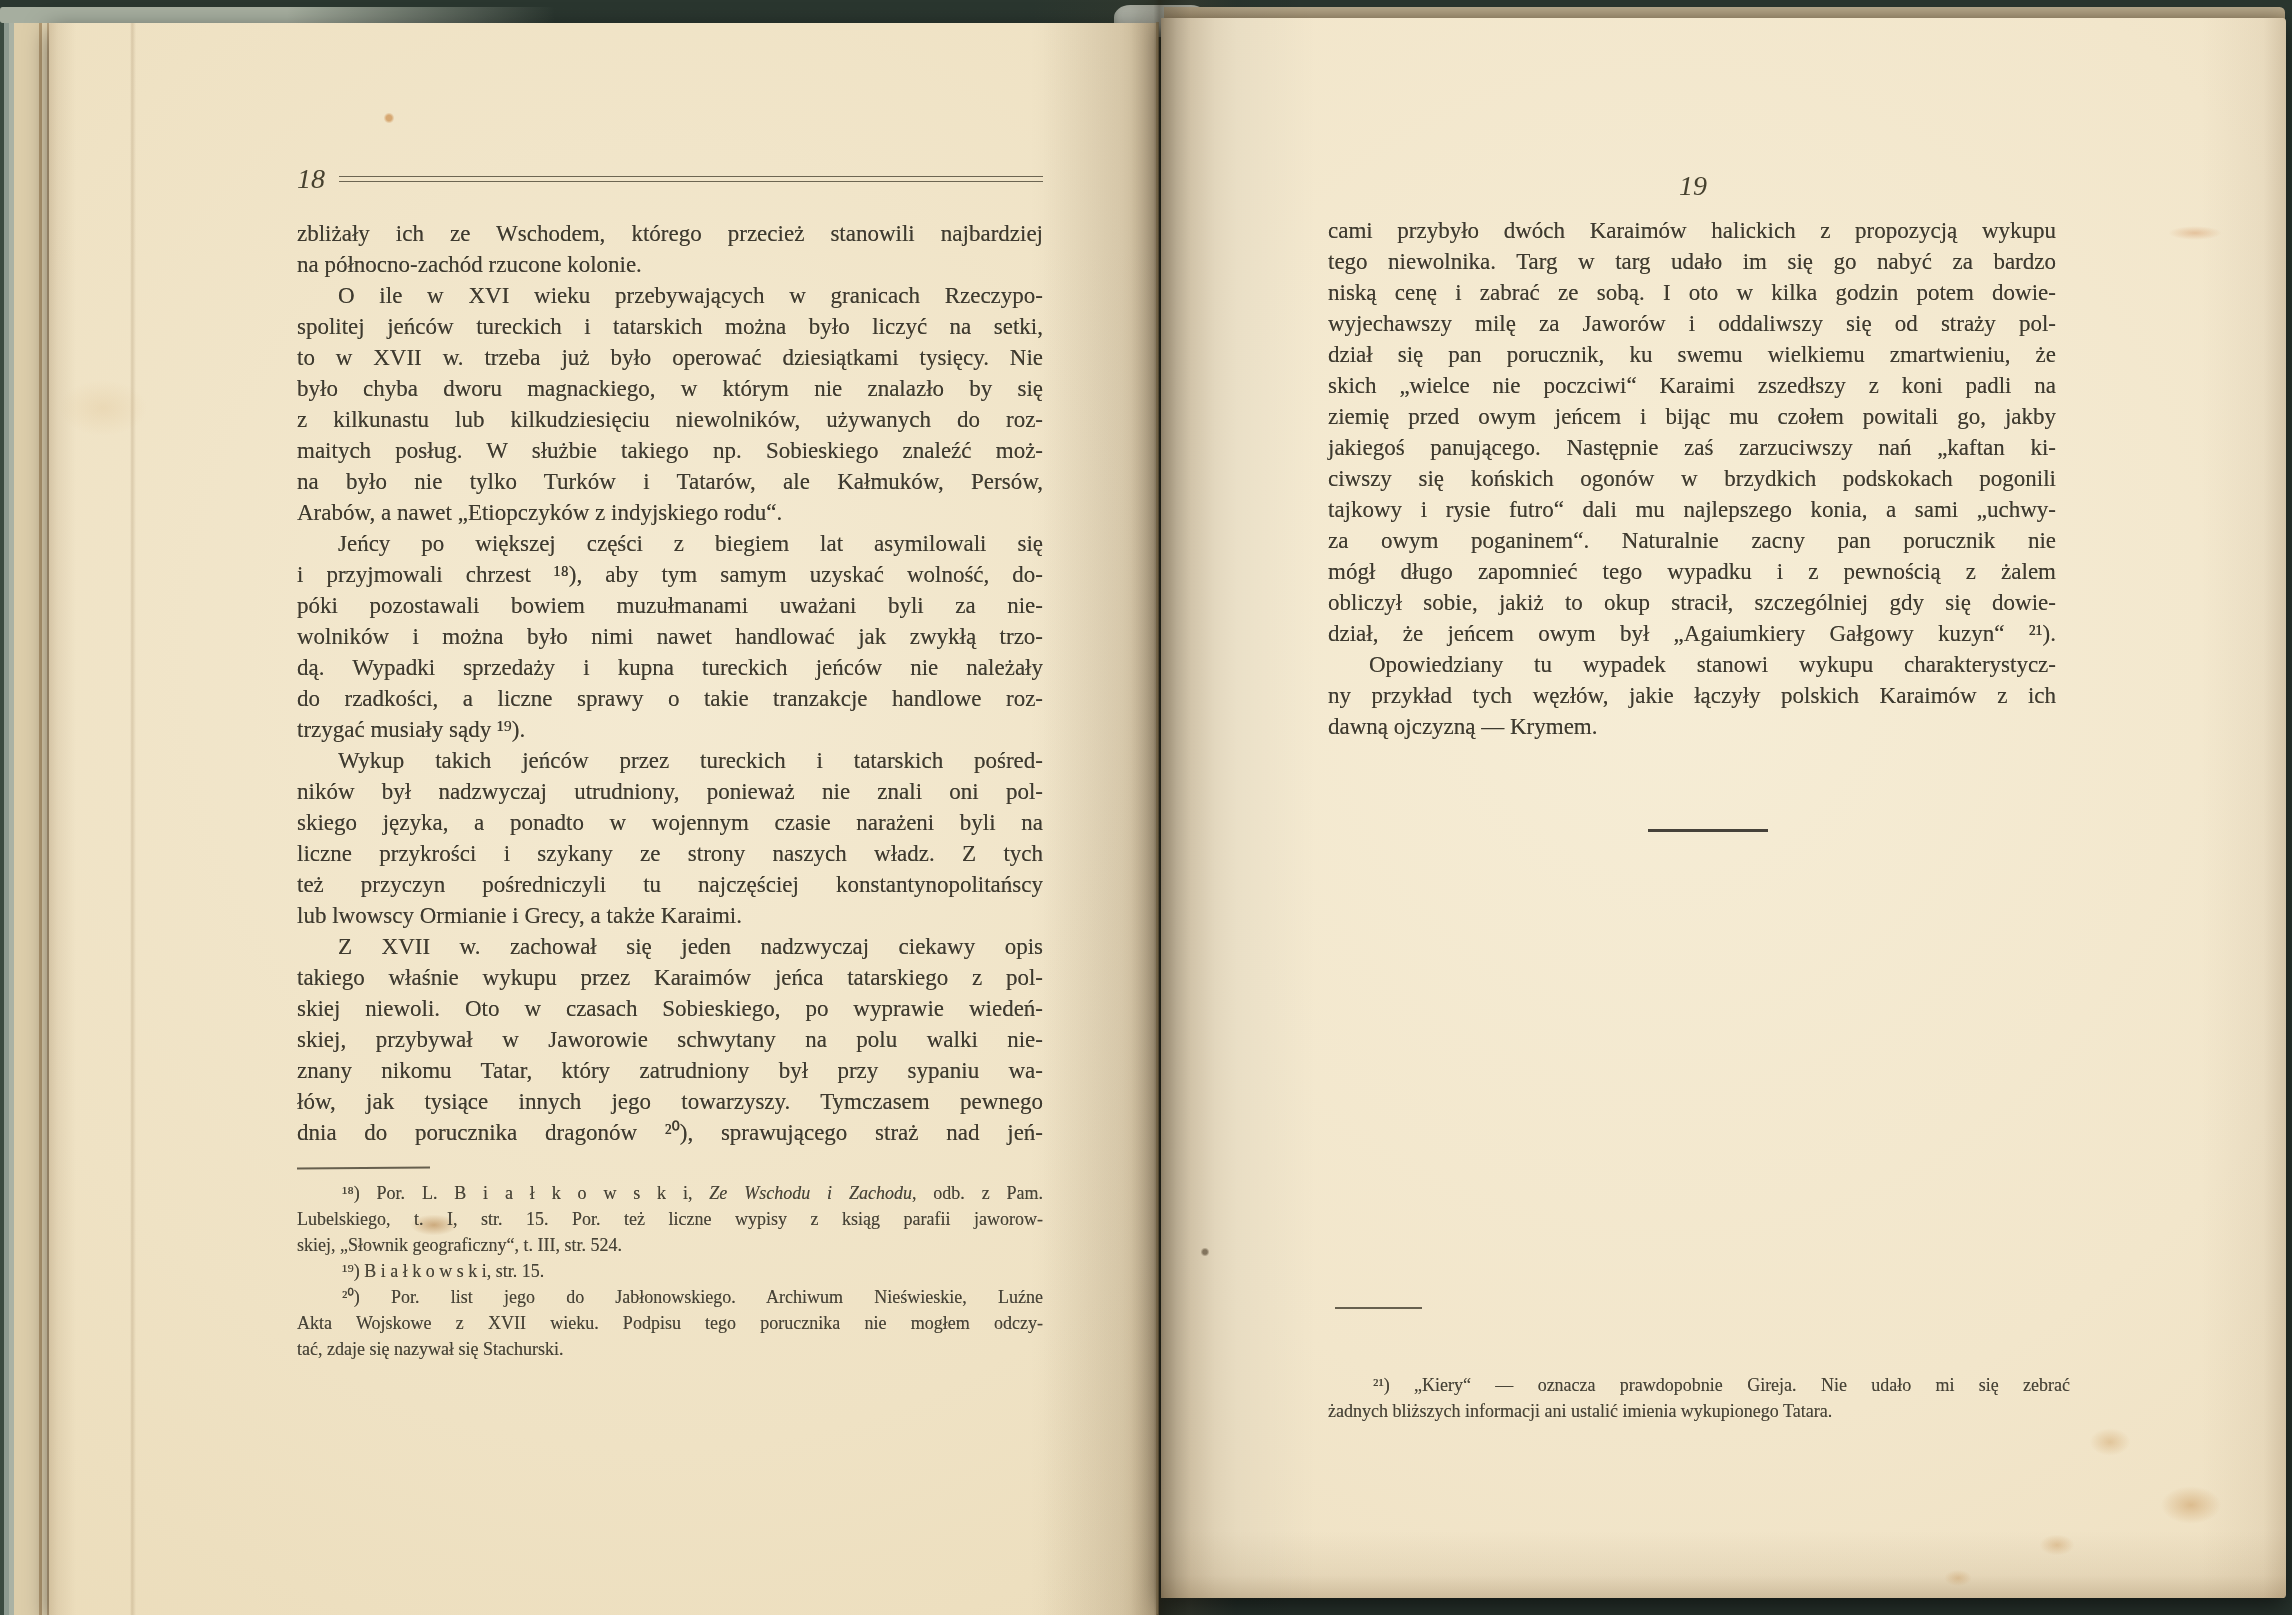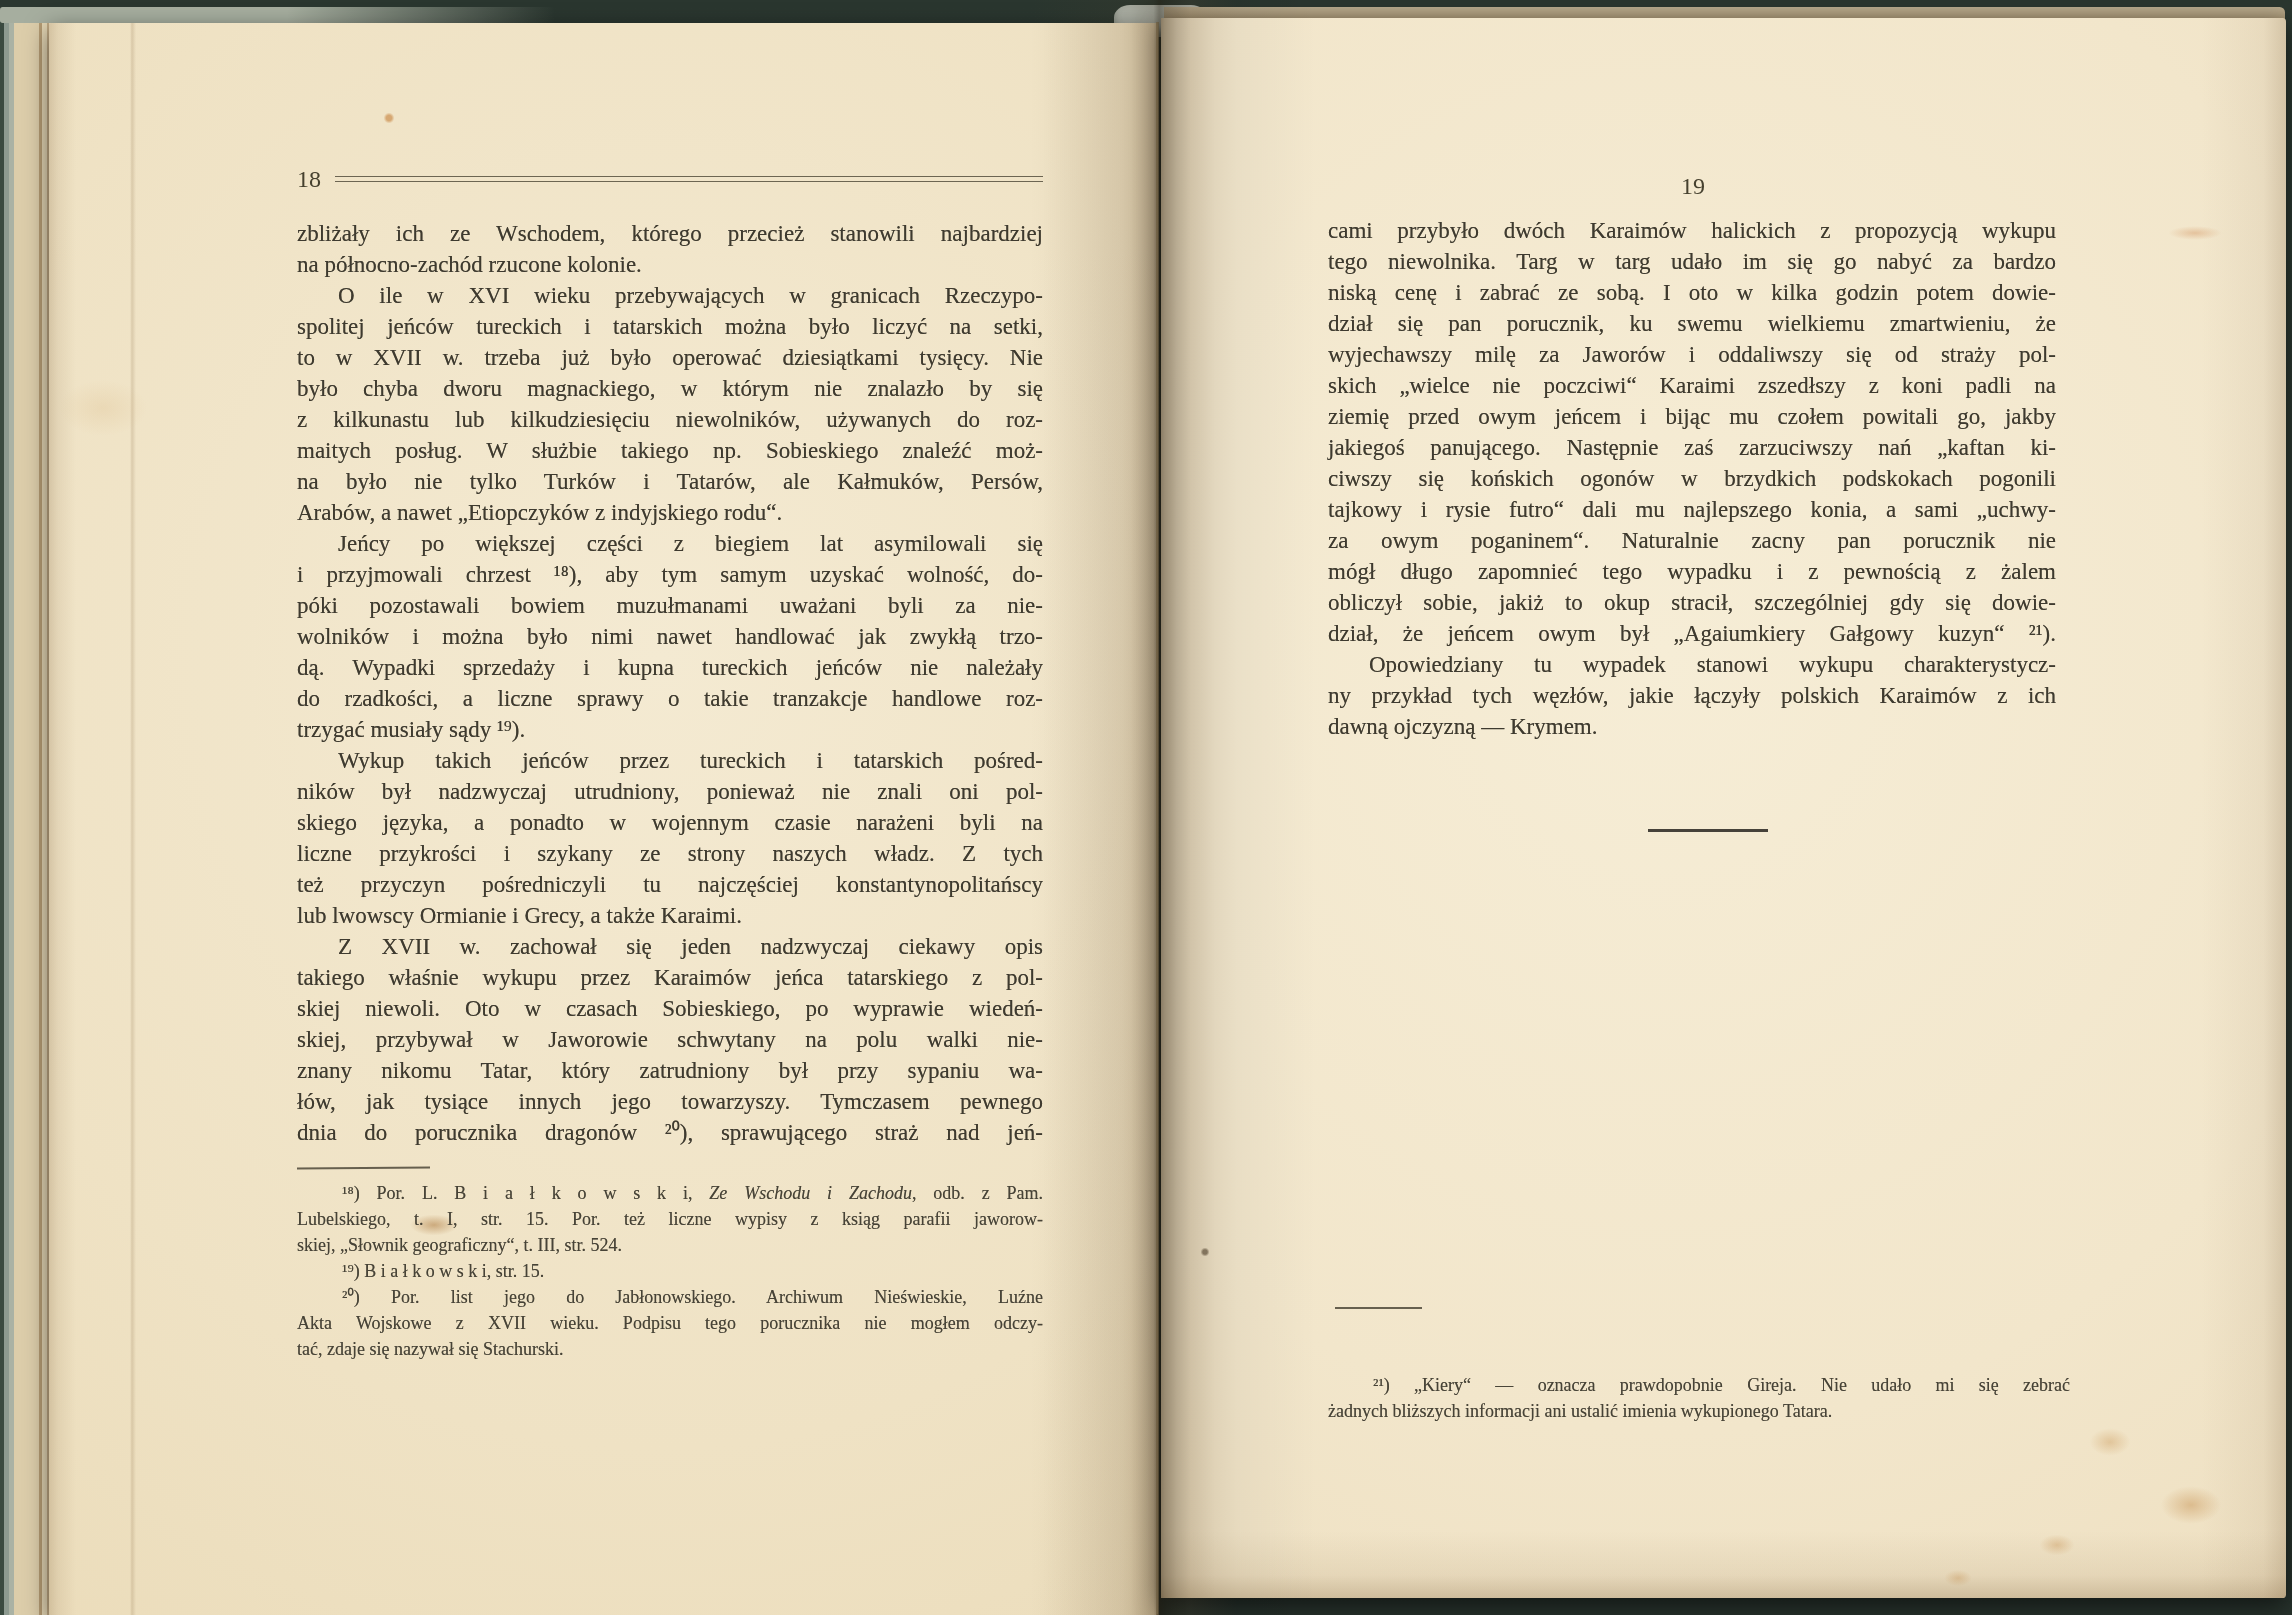--- a/index.html
+++ b/index.html
@@ -41,21 +41,21 @@
       linear-gradient(0deg, rgba(120,90,50,.28) 0, rgba(120,90,50,.09) 23px, rgba(0,0,0,0) 67px),
       radial-gradient(120% 90% at 45% 40%, #f6edd6 0%, #f2e6cb 55%, #ecdcbb 100%);}
   .gutter-shadow{position:absolute;left:1030px;top:0;width:287px;height:1616px;pointer-events:none;
      background:linear-gradient(90deg, rgba(0,0,0,0) 0%, rgba(90,70,40,.10) 35%, rgba(60,45,25,.22) 43%,
        rgba(40,30,15,.42) 45%, rgba(40,30,15,.30) 47%, rgba(90,70,45,.16) 56%, rgba(0,0,0,.04) 72%, rgba(0,0,0,0) 100%);}
   .page-edge-line{position:absolute;left:1156px;top:21.5px;width:2.7px;height:1594px;background:#8d7a57;opacity:.7;}
   
   .pg-head{position:absolute;display:flex;align-items:center;gap:14.3px;height:32px;}
   .pg-head.hl{left:248px;top:140px;width:746px;}
   .pg-head.hr{left:161px;top:136px;width:742px;flex-direction:column;}
-  .pg-num{font-size:24px;line-height:32px;color:#46412f;}
+  .pg-num{font-style:italic;font-size:28px;line-height:32px;color:#46412f;}
   .rule{flex:1;height:3.6px;border-top:1.8px solid #56503e;border-bottom:1.3px solid #56503e;opacity:.85;}
   
   .body-text{position:absolute;font-size:23px;line-height:31px;color:#3e3a2f;
              text-shadow:0 0 0.4px rgba(62,58,47,.6);}
   .body-text.bl{left:248px;top:195px;width:746px;}
   .body-text.br{left:167px;top:197px;width:728px;}
   .footnotes{position:absolute;font-size:18px;line-height:26px;color:#474337;
              text-shadow:0 0 0.4px rgba(71,67,55,.55);}
   .footnotes.fl{left:248px;top:1157px;width:746px;}
   .footnotes.fr{left:167px;top:1354px;width:742px;}
@@ -149,22 +149,22 @@
   <div class="page page-right">
     <div class="pg-head hr">
       <div class="rule"></div>
       <span class="pg-num">19</span>
     </div>
     <div class="body-text br">
         <div class="para">
           <div class="line jl">cami przybyło dwóch Karaimów halickich z propozycją wykupu</div>
           <div class="line jl">tego niewolnika. Targ w targ udało im się go nabyć za bardzo</div>
           <div class="line jl">niską cenę i zabrać ze sobą. I oto w kilka godzin potem dowie-</div>
+          <div class="line jl">wyjechawszy milę za Jaworów i oddaliwszy się od straży pol-</div>
           <div class="line jl">dział się pan porucznik, ku swemu wielkiemu zmartwieniu, że</div>
-          <div class="line jl">wyjechawszy milę za Jaworów i oddaliwszy się od straży pol-</div>
           <div class="line jl">skich „wielce nie poczciwi“ Karaimi zszedłszy z koni padli na</div>
           <div class="line jl">ziemię przed owym jeńcem i bijąc mu czołem powitali go, jakby</div>
           <div class="line jl">jakiegoś panującego. Następnie zaś zarzuciwszy nań „kaftan ki-</div>
           <div class="line jl">ciwszy się końskich ogonów w brzydkich podskokach pogonili</div>
           <div class="line jl">tajkowy i rysie futro“ dali mu najlepszego konia, a sami „uchwy-</div>
           <div class="line jl">za owym poganinem“. Naturalnie zacny pan porucznik nie</div>
           <div class="line jl">mógł długo zapomnieć tego wypadku i z pewnością z żalem</div>
           <div class="line jl">obliczył sobie, jakiż to okup stracił, szczególniej gdy się dowie-</div>
           <div class="line jl">dział, że jeńcem owym był „Agaiumkiery Gałgowy kuzyn“ ²¹).</div>
         </div>

